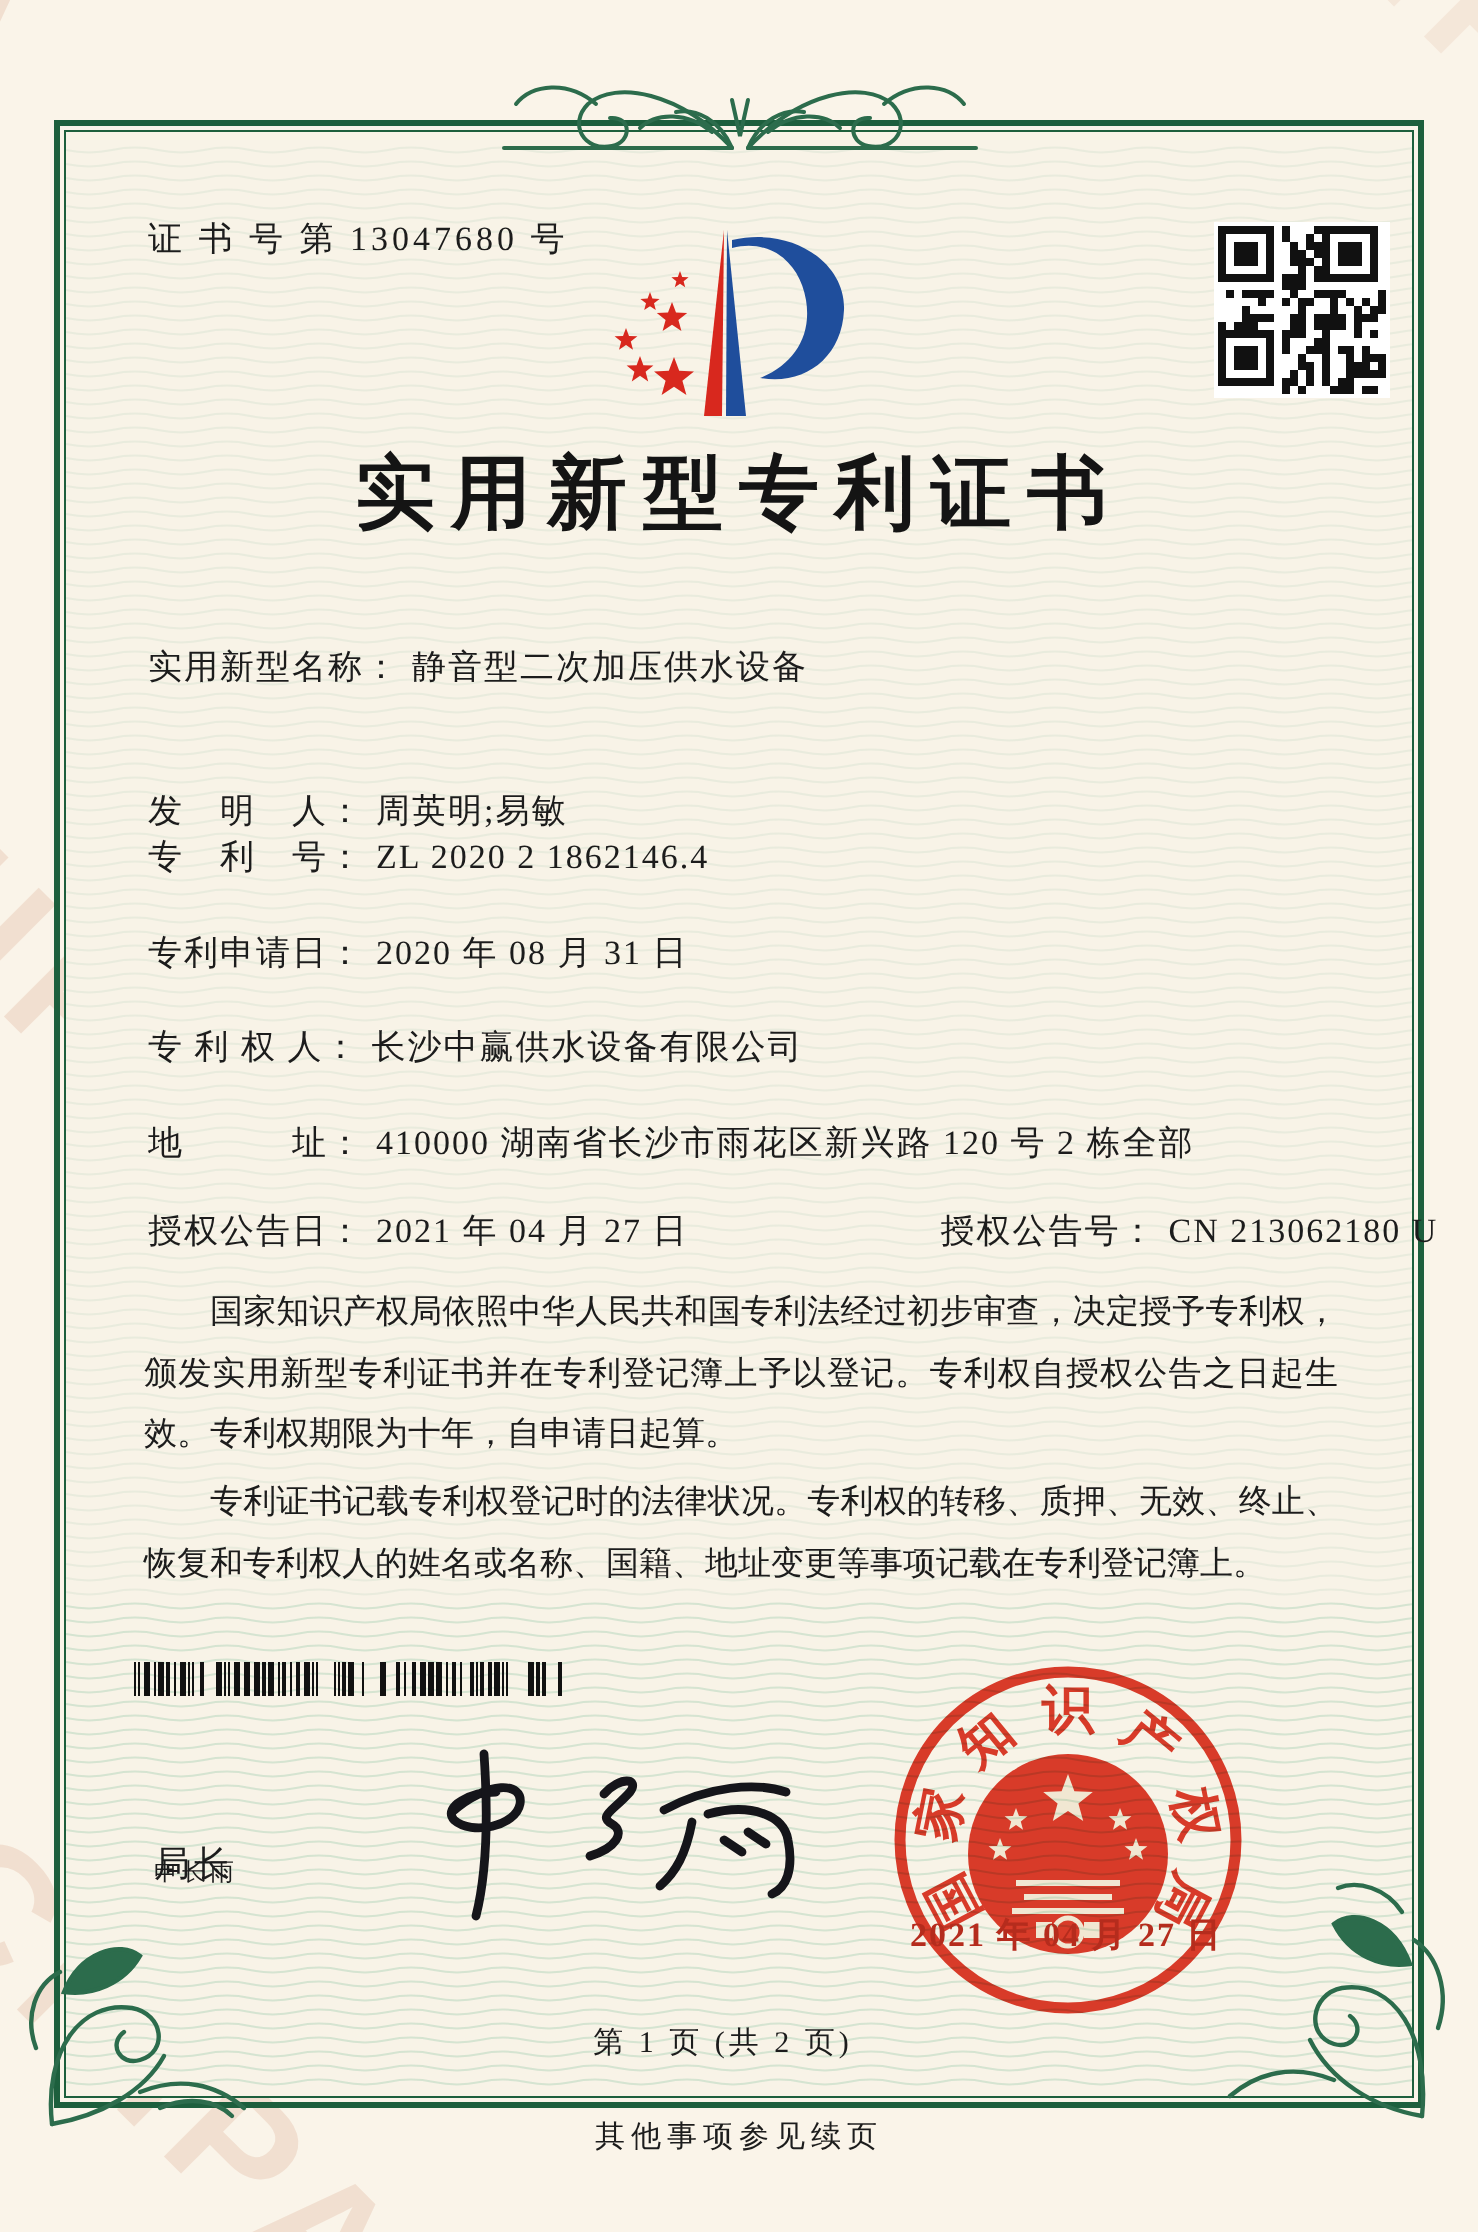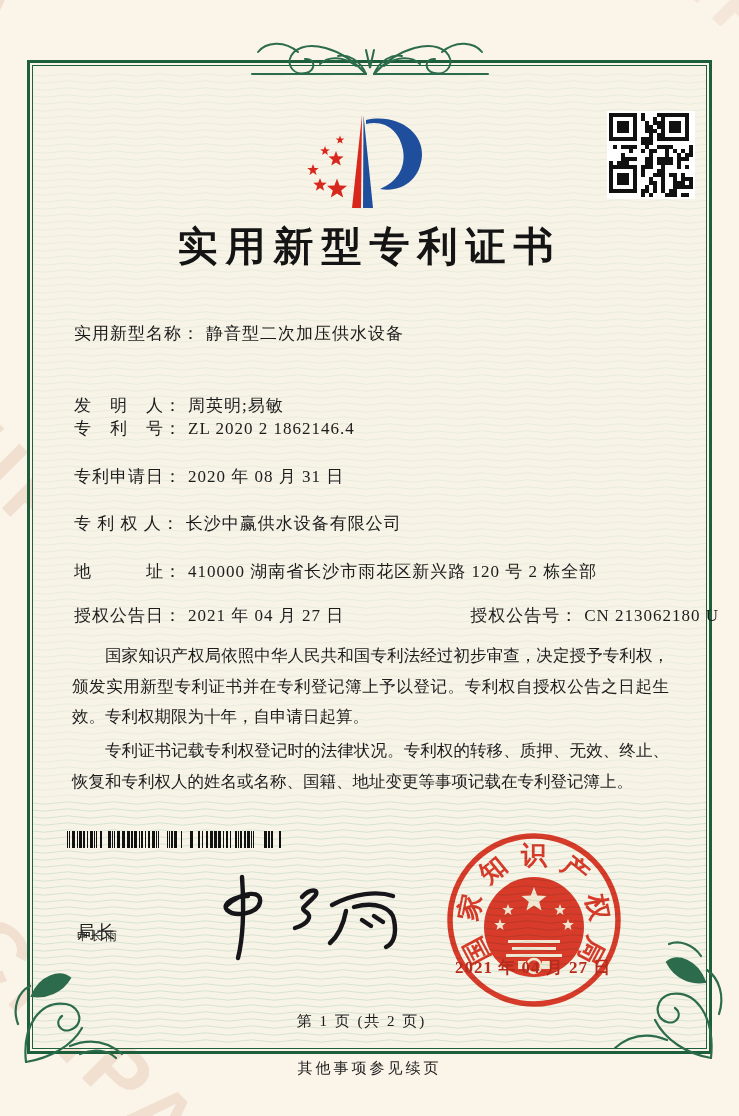--- a/index.html
+++ b/index.html
@@ -222,20 +222,21 @@
     <g class="green-stroke" stroke-width="2.2" transform="translate(125,0) scale(-1,1)">
       <path d="M16,120 C12,80 30,52 56,56 C72,59 74,80 60,84 C50,87 44,76 52,70"></path>
       <path d="M16,120 C40,116 62,102 72,82"></path>
       <path d="M60,102 C80,94 98,98 112,110"></path>
       <path d="M22,44 C30,22 50,16 60,24 C52,40 36,46 22,44 Z" fill="#2c6c4c"></path>
       <path d="M8,76 C2,58 8,40 20,32"></path>
       <path d="M26,18 C34,6 48,2 58,6"></path>
     </g>
   </svg>
 
+  <div class="abs cert-no">证 书 号 第 13047680 号</div>
 
   <svg class="abs" style="left:300px;top:100px;" width="150" height="115" viewBox="0 0 150 115">
     <path d="M66,20 C97,13 123,32 122,55 C121,79 102,93 80,89 C97,82 106,68 103,50 C100,32 86,19 66,24 Z" fill="#1f4e9c"></path>
     <polygon points="62,15 52,108 61,108" fill="#d8281e"></polygon>
     <polygon points="63.5,15 63,108 73,108" fill="#1f4e9c"></polygon>
     <g id="logo-stars">
         <polygon points="40.0,35.5 41.1,38.5 44.3,38.6 41.8,40.6 42.6,43.6 40.0,41.9 37.4,43.6 38.2,40.6 35.7,38.6 38.9,38.5" fill="#d8281e"></polygon>
         <polygon points="25.0,46.0 26.2,49.3 29.8,49.5 27.0,51.6 27.9,55.0 25.0,53.1 22.1,55.0 23.0,51.6 20.2,49.5 23.8,49.3" fill="#d8281e"></polygon>
         <polygon points="36.0,51.0 38.0,56.3 43.6,56.5 39.2,60.0 40.7,65.5 36.0,62.4 31.3,65.5 32.8,60.0 28.4,56.5 34.0,56.3" fill="#d8281e"></polygon>
         <polygon points="13.0,64.0 14.5,68.0 18.7,68.1 15.4,70.8 16.5,74.9 13.0,72.5 9.5,74.9 10.6,70.8 7.3,68.1 11.5,68.0" fill="#d8281e"></polygon>

